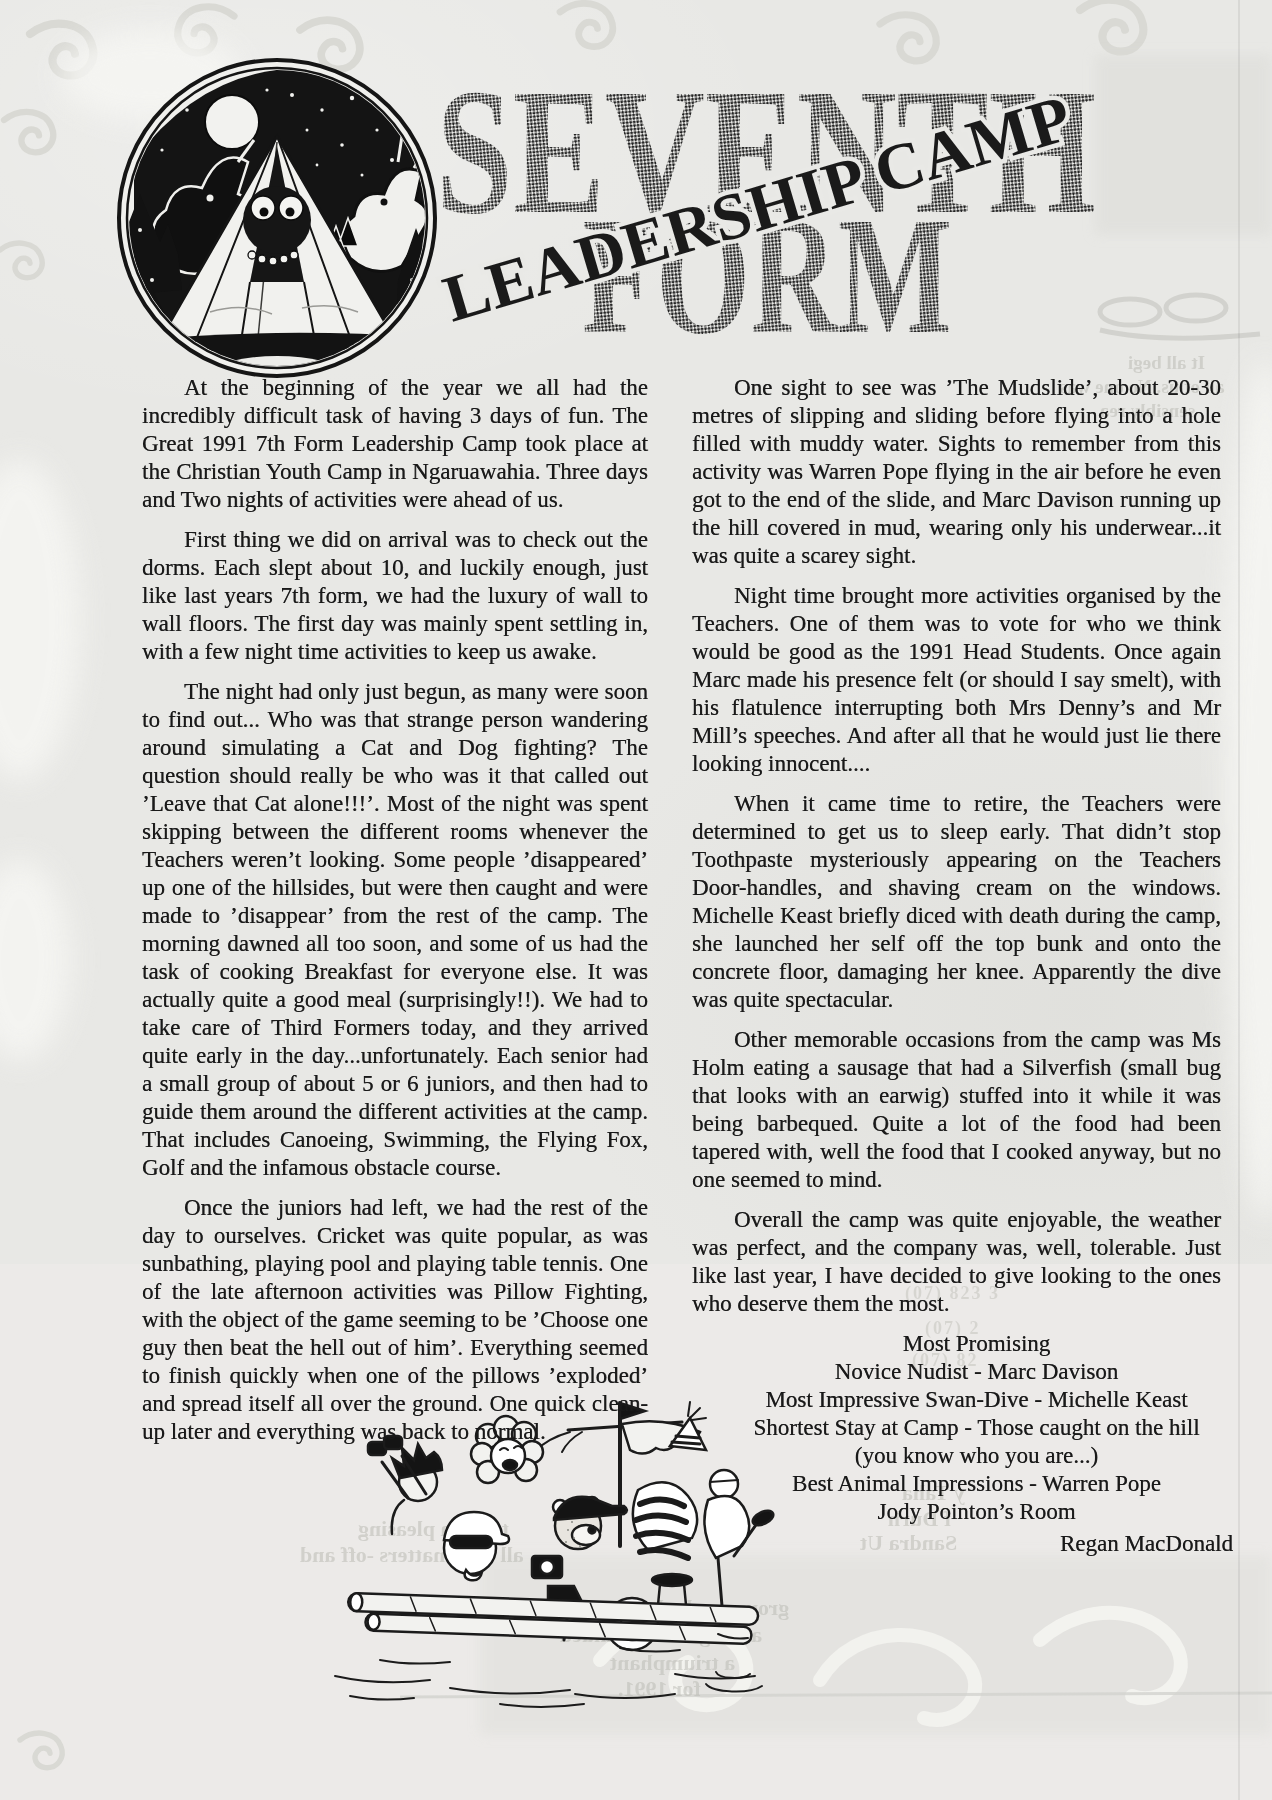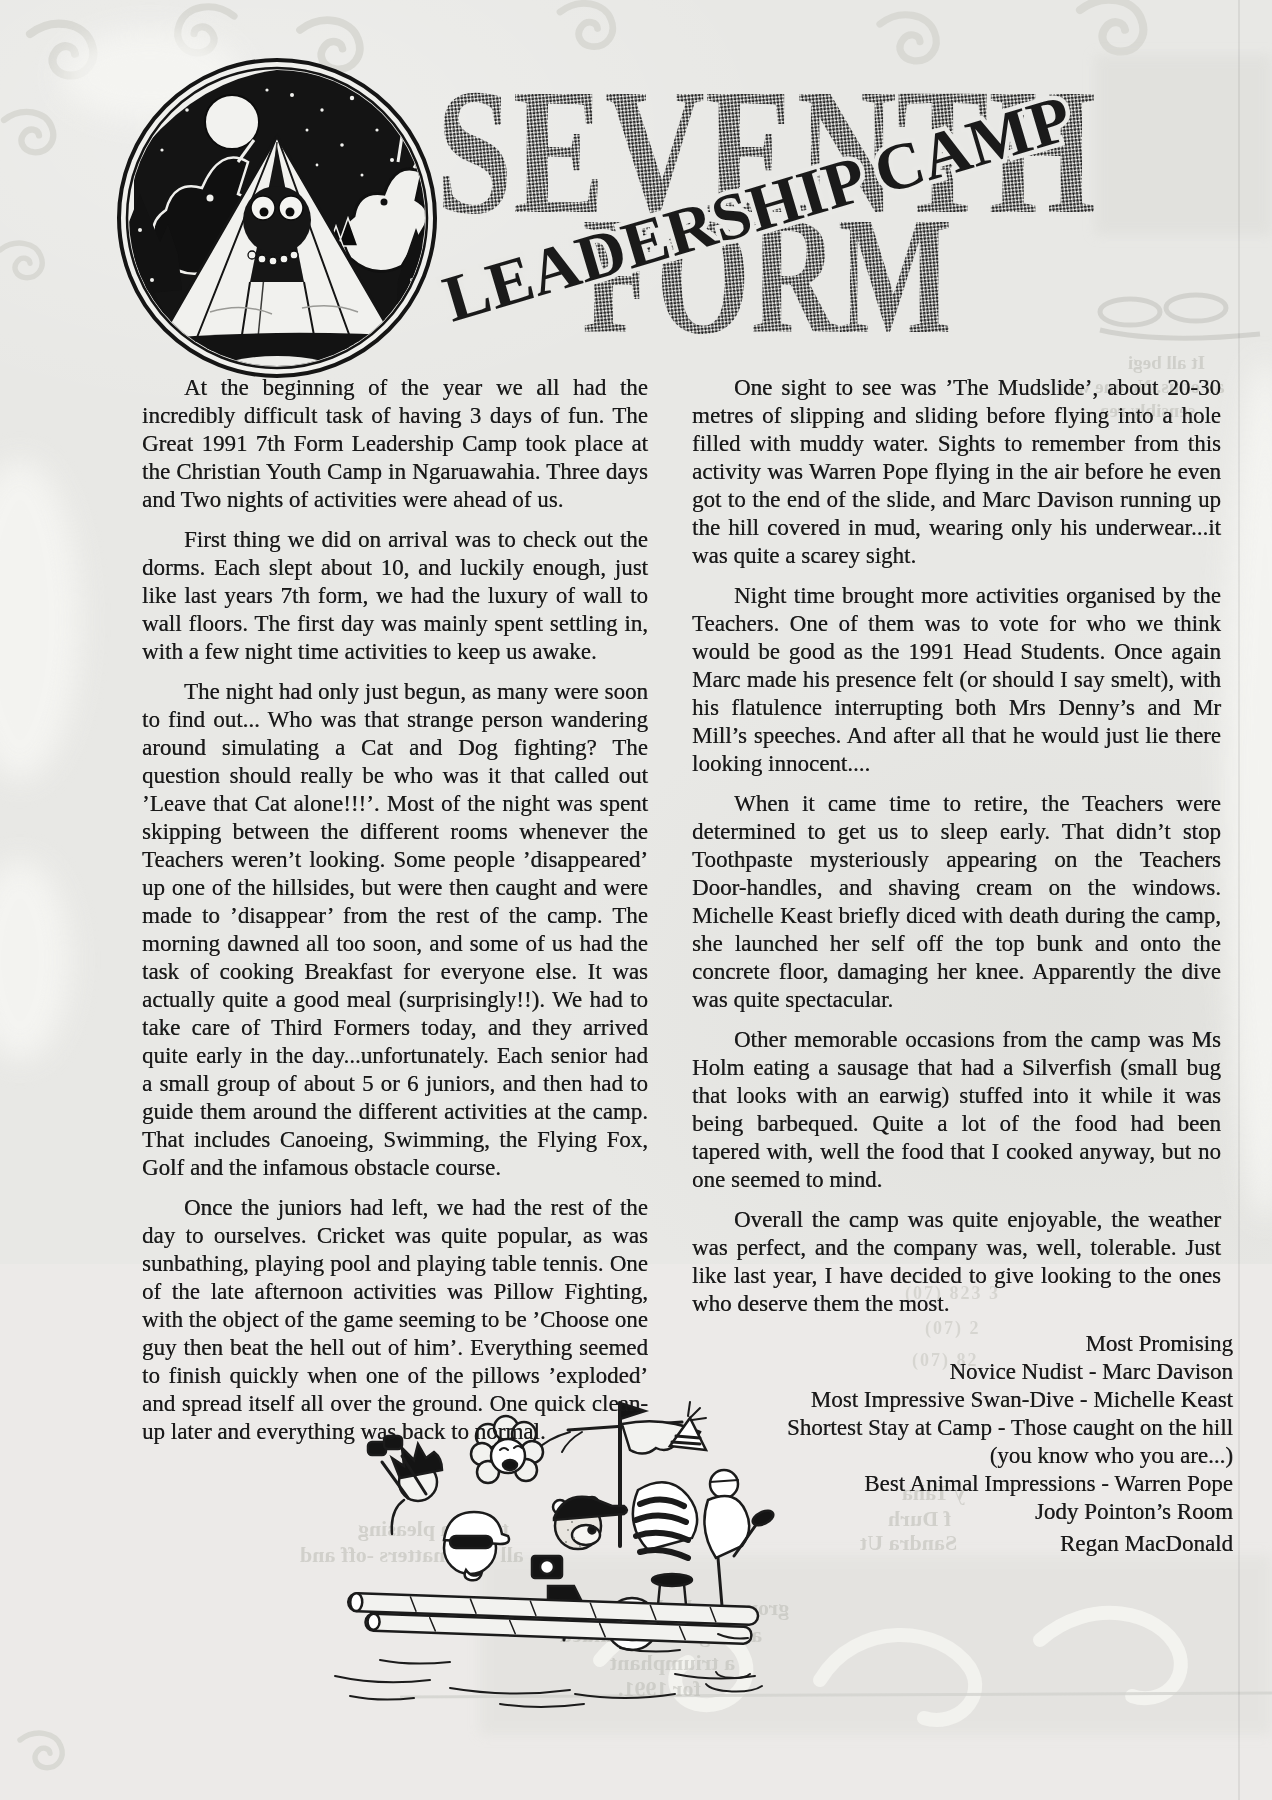--- a/index.html
+++ b/index.html
@@ -15,21 +15,21 @@
   .fold-line{position:absolute;left:1238px;top:0;width:2px;height:1800px;background:rgba(80,80,75,.10);z-index:1;}
   .badge{position:absolute;left:92px;top:50px;width:370px;height:345px;z-index:2;}
   .title-svg{position:absolute;left:430px;top:60px;width:690px;height:300px;z-index:2;overflow:visible;}
   .raft{position:absolute;left:320px;top:1378px;width:475px;height:330px;z-index:2;}
   .col{position:absolute;top:362px;font-size:23px;line-height:28px;text-align:justify;
        text-shadow:0.3px 0 0 rgba(25,25,25,.75);z-index:3;}
   .col p{margin:12px;text-indent:42px;}
   #col-left{left:130px;width:530px;}
   #col-right{left:680px;width:553px;}
   .awards{margin-left:40px;}
-  .award-line{text-align:right;text-indent:0;}
+  .award-line{text-align:center;text-indent:0;}
   .byline{text-align:right;margin-top:4px;}
   .bleed{position:absolute;font-weight:bold;color:#bcbcb5;opacity:.55;filter:blur(.7px);
          font-size:22px;white-space:nowrap;z-index:1;}
   .mirror{transform:scaleX(-1);}
   .phone{font-size:18px;letter-spacing:2px;opacity:.45;}
 </style>
 </head>
 <body>
 
 <div class="page">

